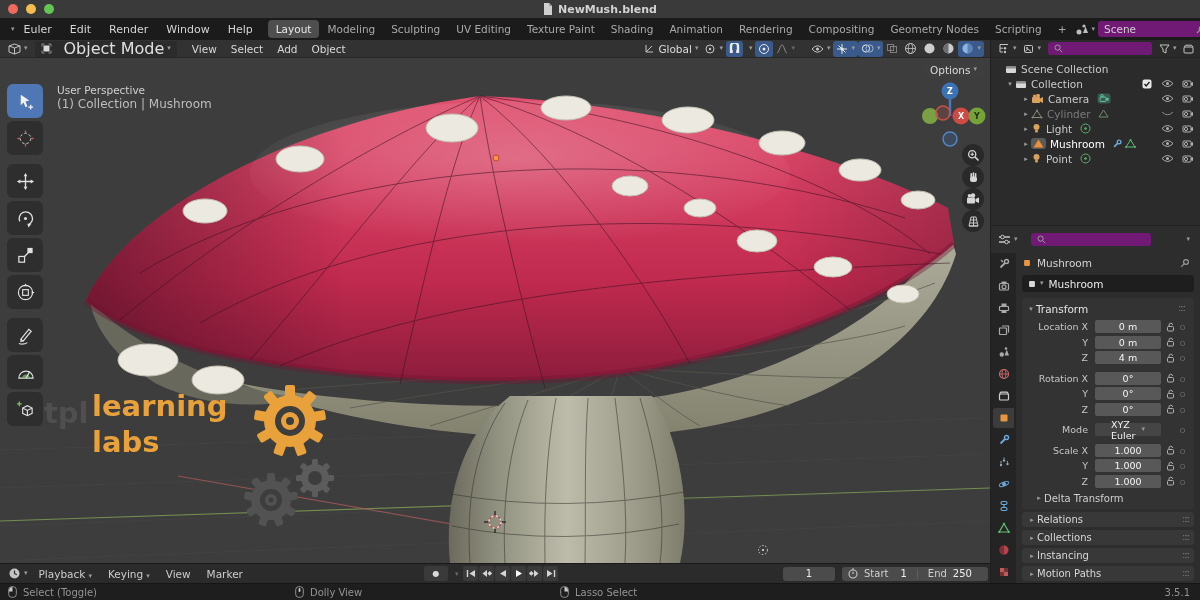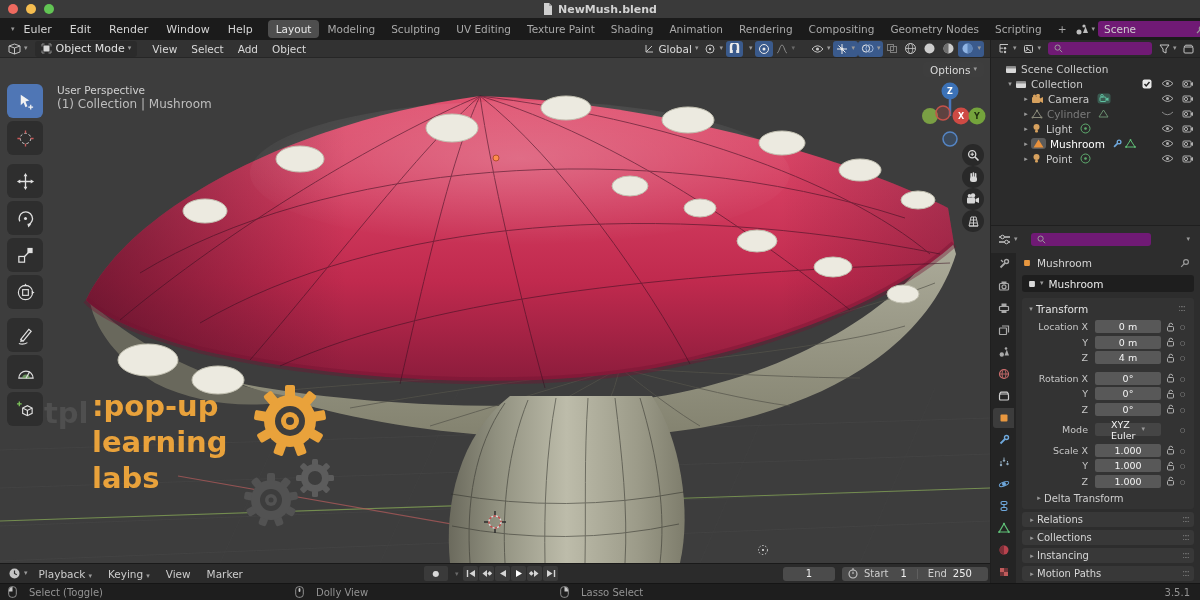--- a/index.html
+++ b/index.html
@@ -53,21 +53,21 @@
   .navbtn{position:absolute;left:962px;width:22px;height:22px;border-radius:50%;background:rgba(35,35,35,.75);display:flex;align-items:center;justify-content:center}
   #wm-text1{font-size:29px;font-weight:bold;color:#4f4f4f}
   .wm-orange{font-size:29px;font-weight:bold;color:#e9a23b;line-height:36px}
   
   #timeline{left:0;top:563px;width:990px;height:20px;background:#2b2b2b;border-top:1px solid #1a1a1a;box-sizing:border-box}
   #timeline .menu-item{font-size:10.5px;color:#cccccc;padding:0 8px}
   .tbtn{width:15px;height:15px;background:#3a3a3a;border-radius:2px;display:flex;align-items:center;justify-content:center;margin-right:1px}
   .tfield{background:#4b4b4b;border-radius:3px;height:14px;display:flex;align-items:center;font-size:10px;color:#efefef}
   
   #statusbar{left:0;top:583px;width:1200px;height:17px;background:#1e1e1e;border-top:1px solid #151515;box-sizing:border-box;font-size:10px;color:#939393}
-  .hint{position:absolute;top:0;height:16px;display:flex;align-items:center;gap:12px}
+  .hint{position:absolute;top:0;height:16px;display:flex;align-items:center;gap:6px}
 </style>
 </head>
 <body>
 
 <div class="abs" id="titlebar">
   <span class="tl" style="background:#ee6a5f"></span>
   <span class="tl" style="background:#f5bd4f"></span>
   <span class="tl" style="background:#62c554"></span>
   <div id="title-center">
     <svg width="10" height="12" viewBox="0 0 10 12">
@@ -125,21 +125,21 @@
     <svg width="13" height="12" viewBox="0 0 13 12">
         <path d="M1,9 L6.5,11 L12,9 L12,3 L6.5,1 L1,3 Z M1,3 L6.5,5 L12,3 M6.5,5 V11" fill="none" stroke="#c4c4c4"></path>
       </svg>
     <span class="chev">▾</span>
   </span>
   <span class="hbtn" style="background:#2b2b2b;margin-left:4px;padding:0 6px">
     <svg width="11" height="11" viewBox="0 0 11 11">
         <rect x="2.5" y="2.5" width="6" height="6" fill="#d8d8d8"></rect>
         <path d="M1,3.5 V1 h2.5 M7.5,1 H10 v2.5 M10,7.5 V10 H7.5 M3.5,10 H1 V7.5" fill="none" stroke="#8f8f8f"></path>
       </svg>
-    <span style="font-size:11px;color:#e0e0e0;margin-left:4px">Object Mode</span>
+    <span style="font-size:16px;color:#e0e0e0;margin-left:12px">Object Mode</span>
     <span class="chev">▾</span>
   </span>
   <span class="menu-item" style="margin-left:8px">View</span>
   <span class="menu-item">Select</span>
   <span class="menu-item">Add</span>
   <span class="menu-item">Object</span>
 
   <span class="hbtn" style="margin-left:auto">
     <svg width="11" height="11" viewBox="0 0 11 11">
         <path d="M2,9 L2,2 M2,9 L9,9 M2,9 L8,3" fill="none" stroke="#c4c4c4"></path>
@@ -992,21 +992,20 @@
   <div class="navbtn" style="top:152px">
       <svg width="13" height="13" viewBox="0 0 13 13">
         <path d="M2,11 L4,2 H9 L11,11 Z M2,11 H11 M3,8 H10 M3.7,5 H9.3 M6.5,2 V11" fill="none" stroke="#d8d8d8" stroke-width=".9"></path>
       </svg>
     </div>
 
   
   <div class="abs" style="left:44px;top:330px">
     <span id="wm-text1" style="position:absolute;left:0;top:8px">tpl</span>
     <div class="wm-orange" style="position:absolute;left:48px;top:0;width:220px">
-      <div>:pop-up</div>
       <div>learning</div>
       <div>labs</div>
     </div>
   </div>
   <svg class="abs" style="left:233px;top:325px" width="115" height="145" viewBox="0 0 115 145">
     <g transform="translate(57,38)" fill="#e9a23b">
       <g>
         <rect x="-5" y="-36" width="10" height="13" rx="2"></rect>
           <rect x="-5" y="-36" width="10" height="13" rx="2" transform="rotate(40)"></rect>
         <rect x="-5" y="-36" width="10" height="13" rx="2" transform="rotate(80)"></rect>

